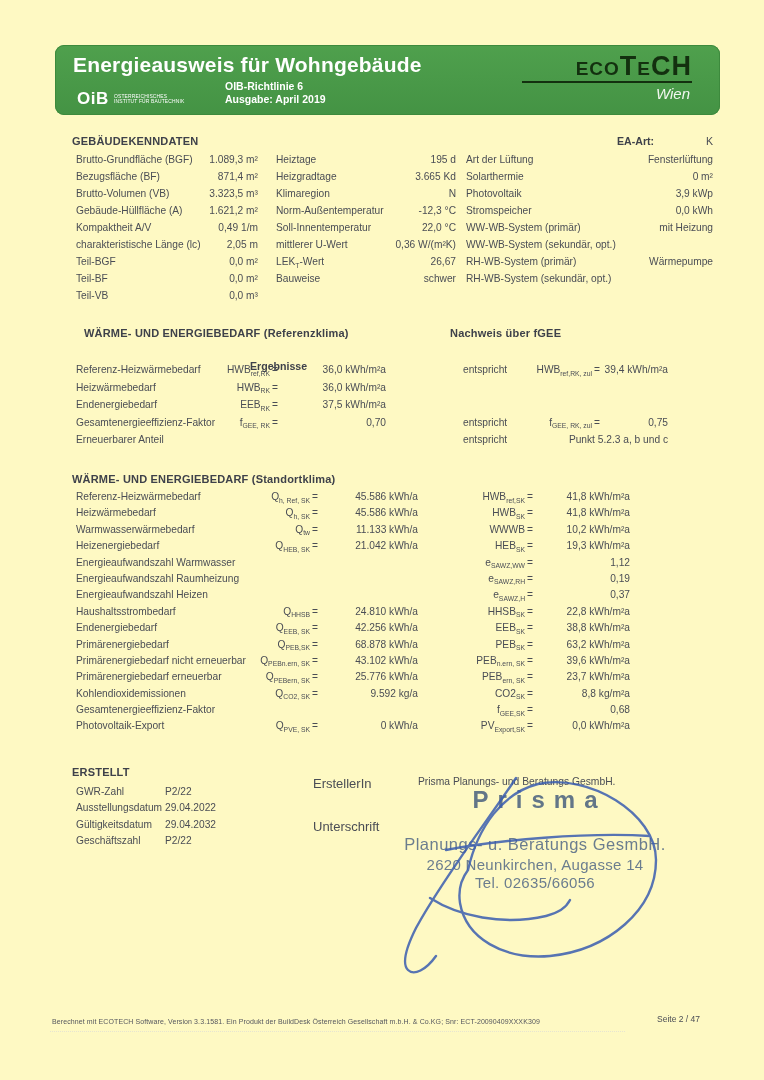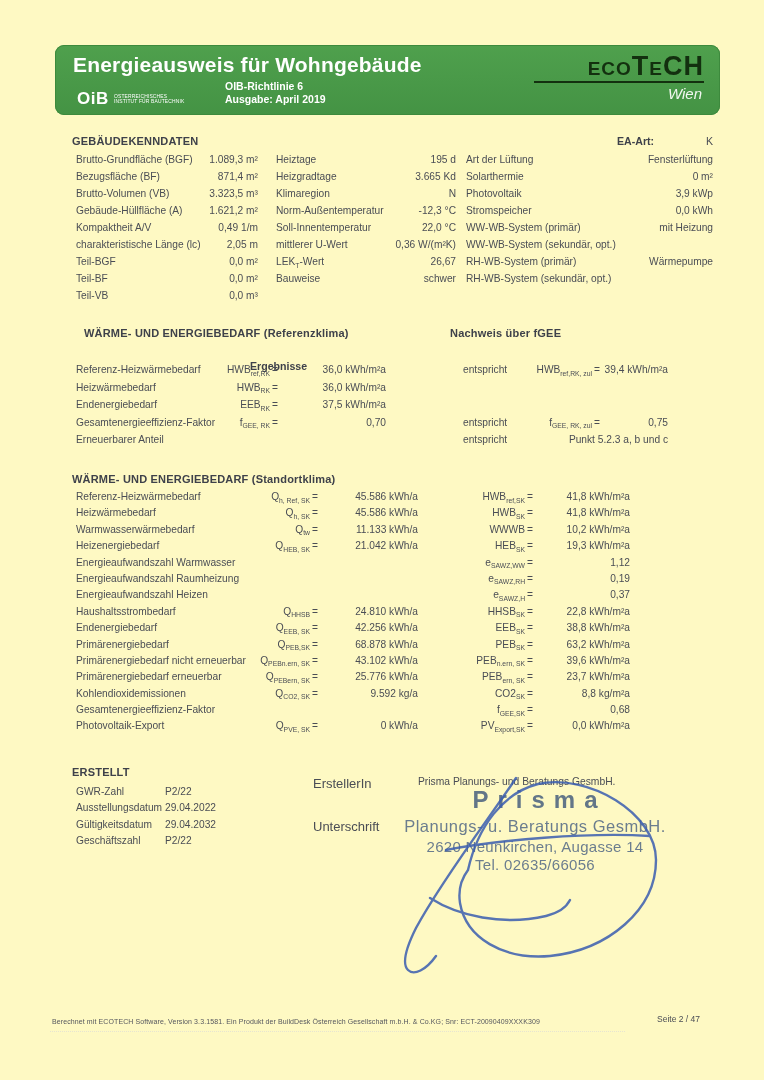--- a/index.html
+++ b/index.html
@@ -9,21 +9,21 @@
   .abs { position:absolute; }
 
   
   .banner { left:55px; top:45px; width:665px; height:70px; border-radius:9px;
             background:linear-gradient(180deg,#4fa04d,#449344); box-shadow:0 0 0 1px #3d8a3d inset; }
   .banner-title { position:absolute; left:18px; top:8px; font-size:21px; font-weight:bold; color:#fff; letter-spacing:.2px; }
   .oib { position:absolute; left:22px; bottom:9px; display:flex; align-items:flex-start; gap:5px; color:#fff; }
   .oib-mark { font-size:17px; font-weight:bold; line-height:14px; letter-spacing:.5px; }
   .oib-cap { font-size:6px; line-height:6px; transform:scale(.82); transform-origin:left bottom; letter-spacing:.2px; }
   .richtlinie { position:absolute; left:170px; bottom:9px; color:#fff; font-size:10.5px; font-weight:bold; line-height:13px; }
-  .ecotech { position:absolute; right:16px; top:7px; width:170px; text-align:right; }
+  .ecotech { position:absolute; right:28px; top:7px; width:170px; text-align:right; }
   .eco-word { font-size:27px; font-weight:800; font-variant:small-caps; letter-spacing:1px; color:#13300f;
               border-bottom:2px solid #13300f; padding-bottom:1px; line-height:28px; }
   .eco-wien { font-size:15px; font-style:italic; color:#f2f7f0; margin-top:2px; padding-right:2px; }
 
   
   .sec-title { font-weight:bold; font-size:11px; color:#3e414a; letter-spacing:.2px; white-space:nowrap; }
   .fsub { font-size:6.8px; position:relative; top:2.5px; letter-spacing:0; }
   .feq { padding-left:2px; }
 
   
@@ -61,21 +61,21 @@
   
   .er-rows { left:76px; top:784px; }
   .er-row { height:16.3px; line-height:16.3px; display:flex; font-size:10.2px; white-space:nowrap; }
   .er-label { width:89px; }
   .mid-lbl { font-size:13px; white-space:nowrap; }
 
   
   .company { left:418px; top:776px; font-size:10.3px; white-space:nowrap; }
   .stamp { left:395px; top:786px; width:280px; text-align:center; color:#64778c; opacity:.95; }
   .stamp-name { font-size:24px; font-weight:bold; letter-spacing:9px; padding-left:9px; color:#5b7085; }
-  .stamp-l1 { font-size:16.5px; margin-top:3px; letter-spacing:.5px; }
+  .stamp-l1 { font-size:16.5px; margin-top:21px; letter-spacing:.5px; }
   .stamp-l2 { font-size:15px; margin-top:2px; letter-spacing:.3px; }
   .stamp-l3 { font-size:15px; margin-top:1px; letter-spacing:.3px; }
   .sig { left:388px; top:768px; }
 
   
   .footer-left { left:52px; top:1018px; font-size:7px; color:#55575e; white-space:nowrap; letter-spacing:.1px; }
   .footer-right { left:600px; top:1014px; width:100px; text-align:right; font-size:8.5px; color:#4a4d55; }
   .scan-line { left:50px; top:1031px; width:575px; border-top:1px dotted #dcdcd8; opacity:.7; }
 </style>
 </head>

